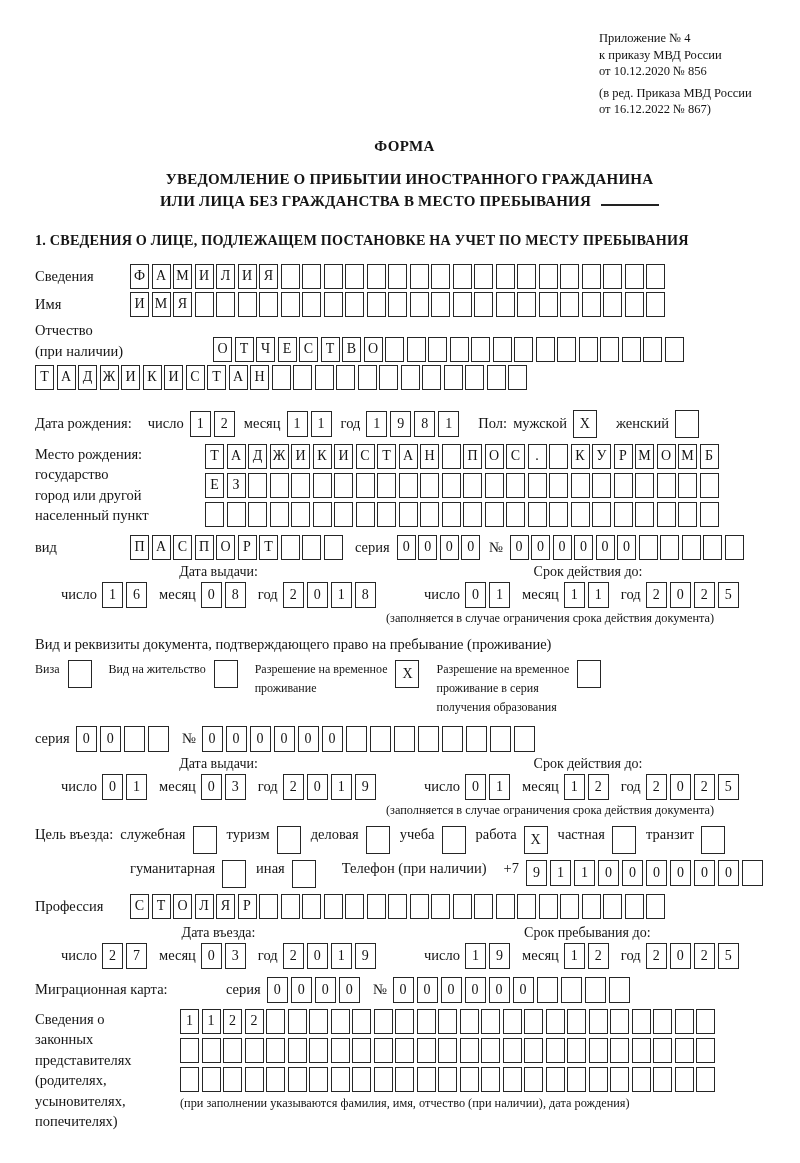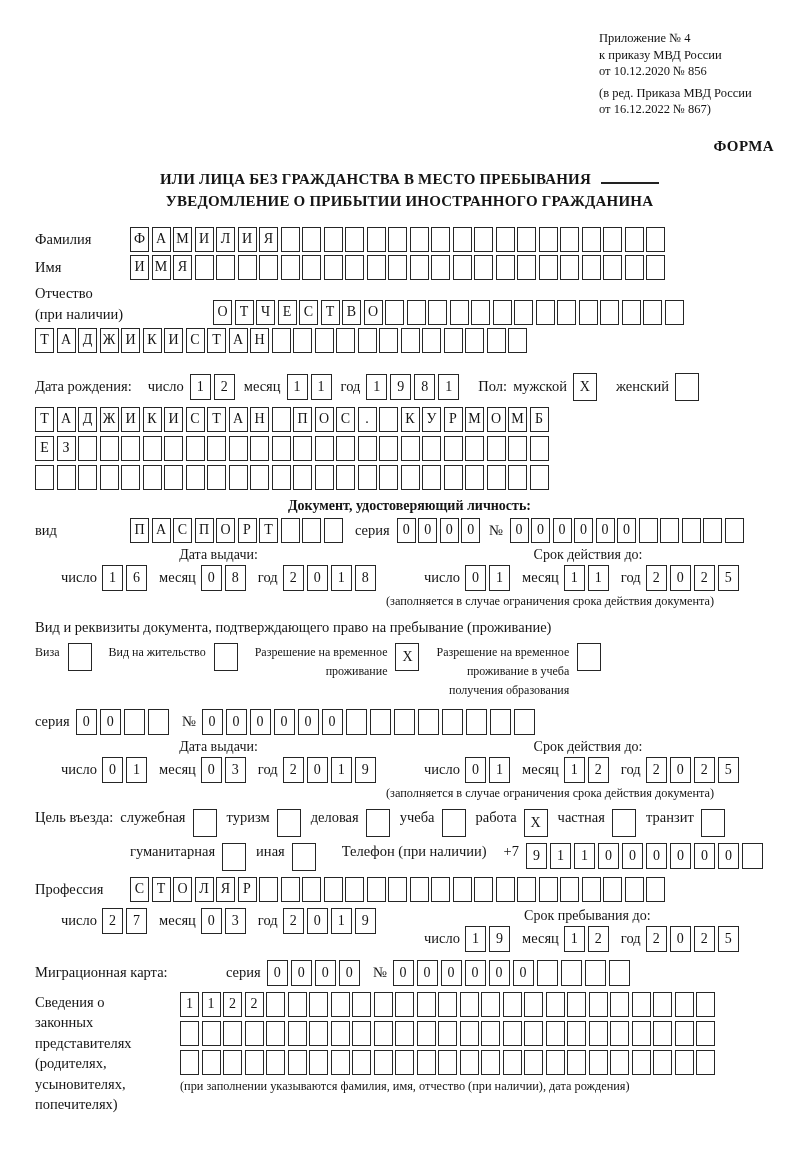--- a/index.html
+++ b/index.html
@@ -7,21 +7,21 @@
   body {
     width: 800px; height: 1163px; background: #ffffff;
     font-family: "Liberation Serif", "DejaVu Serif", serif;
     color: #141414;
   }
   .page { width: 800px; height: 1163px; padding: 30px 16px 0 35px; overflow: hidden; position: relative; }
 
   
   .appendix { margin-left: auto; width: 185px; font-size: 12.5px; line-height: 16.5px; }
   .appendix .gap { height: 5px; }
-  .forma { text-align: right; font-weight: bold; font-size: 15px; margin-top: 20px; padding-right: 10px; letter-spacing: .4px; }
+  .forma { text-align: center; font-weight: bold; font-size: 15px; margin-top: 20px; padding-right: 10px; letter-spacing: .4px; }
   .title { text-align: center; font-weight: bold; font-size: 15px; line-height: 22px; margin-top: 13px; letter-spacing: .2px; }
   .blank-line { display: inline-block; width: 58px; border-bottom: 2px solid #222; margin-left: 10px; vertical-align: baseline; }
   .section-heading { font-weight: bold; font-size: 14.2px; margin-top: 20px; letter-spacing: .2px; }
 
   
   .cells { display: inline-flex; align-items: center; white-space: nowrap; flex-wrap: nowrap; }
   .cell {
     display: inline-flex; align-items: center; justify-content: center;
     width: 21px; height: 26px; border: 1.7px solid #262626; margin-right: 3px;
     font-size: 14px; line-height: 1; background: #fff; flex: 0 0 auto;
@@ -58,21 +58,21 @@
   .dline .lbl { margin-right: 5px; }
   .dline .cells { margin-right: 9px; }
   .dnote { font-size: 12.3px; white-space: nowrap; margin-top: 3px; transform: translateX(-38px); }
 
   .intro { font-size: 14.5px; line-height: 24px; margin-top: 6px; }
 
   
   .checks-row { display: flex; align-items: flex-start; margin-top: 4px; }
   .check-item { display: flex; align-items: flex-start; margin-right: 14px; }
   .check-item .txt { font-size: 12px; line-height: 19px; margin-right: 8px; }
-  .check-item .txt.center { text-align: right; }
+  .check-item .txt.center { text-align: left; }
 
   .purpose-line { display: flex; align-items: flex-start; margin-top: 8px; }
   .purpose-line > * { margin-right: 7px; }
 
   .reps { display: flex; align-items: flex-start; margin-top: 6px; }
   .reps-note { font-size: 12.3px; margin-top: 4px; white-space: nowrap; }
 </style>
 </head>
 <body>
 
@@ -83,27 +83,28 @@
     <div>к приказу МВД России</div>
     <div>от 10.12.2020 № 856</div>
     <div class="gap"></div>
     <div>(в ред. Приказа МВД России</div>
     <div>от 16.12.2022 № 867)</div>
   </div>
 
   <div class="forma">ФОРМА</div>
 
   <div class="title">
+    <div>УВЕДОМЛЕНИЕ О ПРИБЫТИИ ИНОСТРАННОГО ГРАЖДАНИНА</div>
     <div><span>ИЛИ ЛИЦА БЕЗ ГРАЖДАНСТВА В МЕСТО ПРЕБЫВАНИЯ</span><span class="blank-line"></span></div>
-    <div>УВЕДОМЛЕНИЕ О ПРИБЫТИИ ИНОСТРАННОГО ГРАЖДАНИНА</div>
-  </div>
-
+  </div>
+
+  <div class="section-heading">1. СВЕДЕНИЯ О ЛИЦЕ, ПОДЛЕЖАЩЕМ ПОСТАНОВКЕ НА УЧЕТ ПО МЕСТУ ПРЕБЫВАНИЯ</div>
 
   <div class="frow" style="margin-top:15px">
-    <div class="flabel w95">Фамилия</div>
+    <div class="flabel w95">Сведения</div>
     <div class="cells sm">
         <span class="cell">Ф</span>
         <span class="cell">А</span>
         <span class="cell">М</span>
         <span class="cell">И</span>
         <span class="cell">Л</span>
         <span class="cell">И</span>
         <span class="cell">Я</span>
         <span class="cell"></span>
         <span class="cell"></span>
@@ -240,20 +241,26 @@
     <span class="cells checkbox">
         <span class="cell">X</span>
       </span>
     <span class="lbl ml10">женский</span>
     <span class="cells checkbox">
         <span class="cell"></span>
       </span>
   </div>
 
   <div class="group-row" style="margin-top:6px">
+    <div class="stack-labels w170">
+      <div>Место рождения:</div>
+      <div>государство</div>
+      <div>город или другой</div>
+      <div>населенный пункт</div>
+    </div>
     <div class="stack-cells">
       <div class="cells sm">
           <span class="cell">Т</span>
           <span class="cell">А</span>
           <span class="cell">Д</span>
           <span class="cell">Ж</span>
           <span class="cell">И</span>
           <span class="cell">К</span>
           <span class="cell">И</span>
           <span class="cell">С</span>
@@ -322,21 +329,20 @@
           <span class="cell"></span>
           <span class="cell"></span>
           <span class="cell"></span>
           <span class="cell"></span>
           <span class="cell"></span>
           <span class="cell"></span>
         </div>
     </div>
   </div>
 
-  <div class="doc-heading">Документ, удостоверяющий личность:</div>
   <div class="frow" style="margin-top:4px">
     <div class="flabel w95">вид</div>
     <span class="cells sm">
         <span class="cell">П</span>
         <span class="cell">А</span>
         <span class="cell">С</span>
         <span class="cell">П</span>
         <span class="cell">О</span>
         <span class="cell">Р</span>
         <span class="cell">Т</span>
@@ -437,21 +443,21 @@
         <div>Разрешение на временное</div>
         <div>проживание</div>
       </span>
       <span class="cells checkbox">
           <span class="cell">X</span>
         </span>
     </div>
     <div class="check-item" style="margin-right:0">
       <span class="txt center">
         <div>Разрешение на временное</div>
-        <div>проживание в учеба</div>
+        <div>проживание в серия</div>
         <div>получения образования</div>
       </span>
       <span class="cells checkbox">
           <span class="cell"></span>
         </span>
     </div>
   </div>
 
   <div class="inline-row" style="margin-top:9px">
     <span class="lbl">серия</span>
@@ -610,20 +616,21 @@
         <span class="cell"></span>
         <span class="cell"></span>
         <span class="cell"></span>
         <span class="cell"></span>
         <span class="cell"></span>
       </div>
   </div>
 
   <div class="date-block" style="margin-top:6px">
     <div class="dcol dleft">
+      <div class="dhead">Дата въезда:</div>
       <div class="dline">
         <span class="lbl">число</span>
         <span class="cells">
             <span class="cell">2</span>
             <span class="cell">7</span>
           </span>
         <span class="lbl">месяц</span>
         <span class="cells">
             <span class="cell">0</span>
             <span class="cell">3</span>

